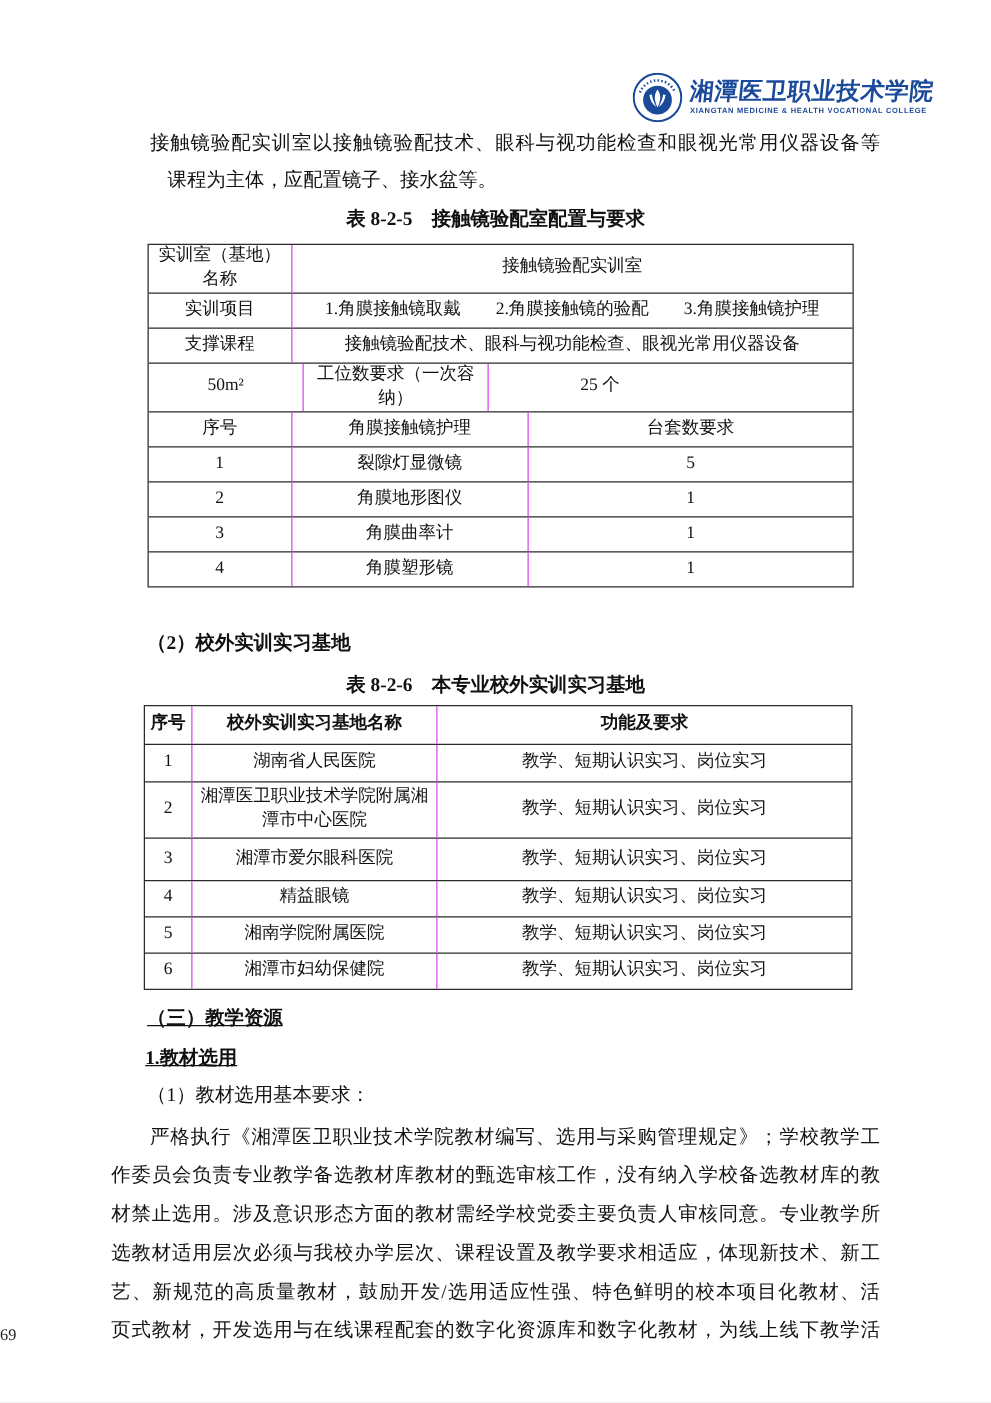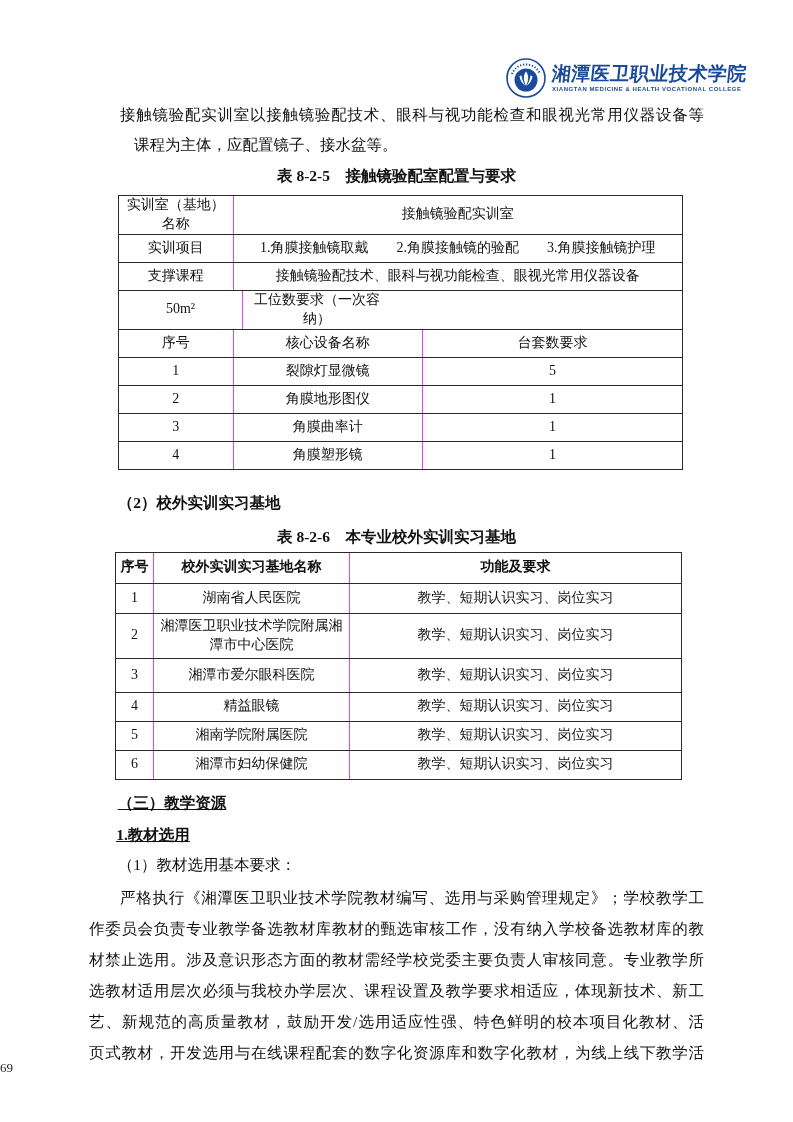--- a/index.html
+++ b/index.html
@@ -46,21 +46,21 @@
   .c1-b{width:124px;} .c1-c{width:148px;} .c1-d{width:178px;}
   .c1-e{width:190px;} .c1-f{width:260px;}
   
   .c2-no{width:38px;} .c2-base{width:197px;} .c2-func{width:332px;}
   .h30{min-height:30px;} .h29{min-height:29px;} .h44{min-height:44px;}
   .h33{min-height:33px;} .h28{min-height:28px;}
   
   .sec-h{font-weight:700;font-size:15.5px;line-height:22px;text-indent:2em;}
   .sec-h2{font-weight:700;font-size:15.5px;line-height:22px;text-indent:1.85em;text-decoration:underline;}
   .sub-h{font-weight:400;font-size:15.5px;line-height:22px;text-indent:2em;}
-  .mt26{margin-top:22px;} .mt12{margin-top:12px;} .mt10{margin-top:10px;}
+  .mt26{margin-top:34px;} .mt12{margin-top:12px;} .mt10{margin-top:10px;}
   .mt8{margin-top:8px;} .mt6{margin-top:6px;}
   .bodyp .pline{line-height:31px;}
   
   .pagenum{
     position:absolute;left:0;right:0;top:1060px;text-align:left;
     font-size:13px;color:#222;font-family:"Liberation Serif", serif;
   }
 </style>
 </head>
 <body>
@@ -100,24 +100,25 @@
         <div class="tcell c1-a">实训项目</div>
         <div class="tcell c1-rest">1.角膜接触镜取戴　　2.角膜接触镜的验配　　3.角膜接触镜护理</div>
       </div>
       <div class="trow">
         <div class="tcell c1-a">支撑课程</div>
         <div class="tcell c1-rest">接触镜验配技术、眼科与视功能检查、眼视光常用仪器设备</div>
       </div>
       <div class="trow">
         <div class="tcell c1-b">50m²</div>
         <div class="tcell c1-c">工位数要求（一次容纳）</div>
+        <div class="tcell c1-d">25 个</div>
       </div>
       <div class="trow">
         <div class="tcell c1-a">序号</div>
-        <div class="tcell c1-e">核心设备名称</div>
+        <div class="tcell c1-e">角膜接触镜护理</div>
         <div class="tcell c1-f">台套数要求</div>
       </div>
       <div class="trow">
         <div class="tcell c1-a">1</div>
         <div class="tcell c1-e">裂隙灯显微镜</div>
         <div class="tcell c1-f">5</div>
       </div>
       <div class="trow">
         <div class="tcell c1-a">2</div>
         <div class="tcell c1-e">角膜地形图仪</div>

